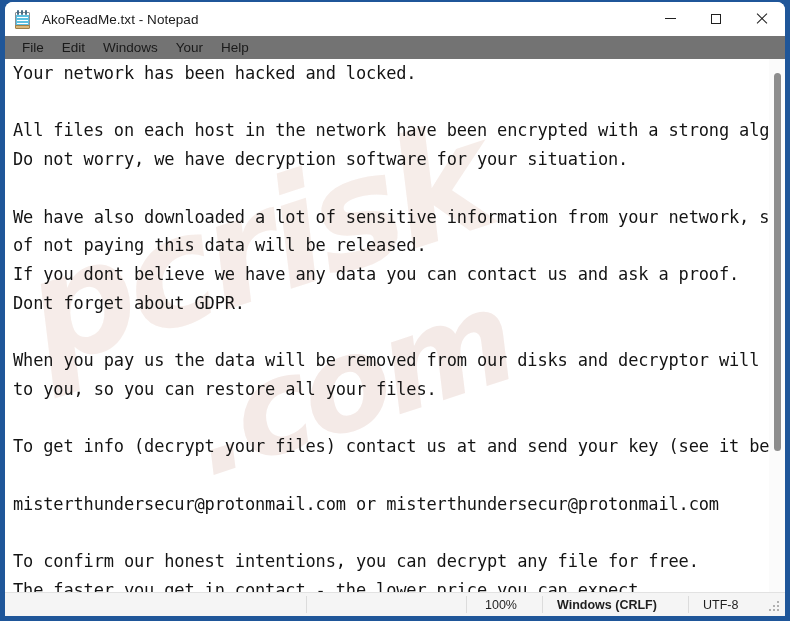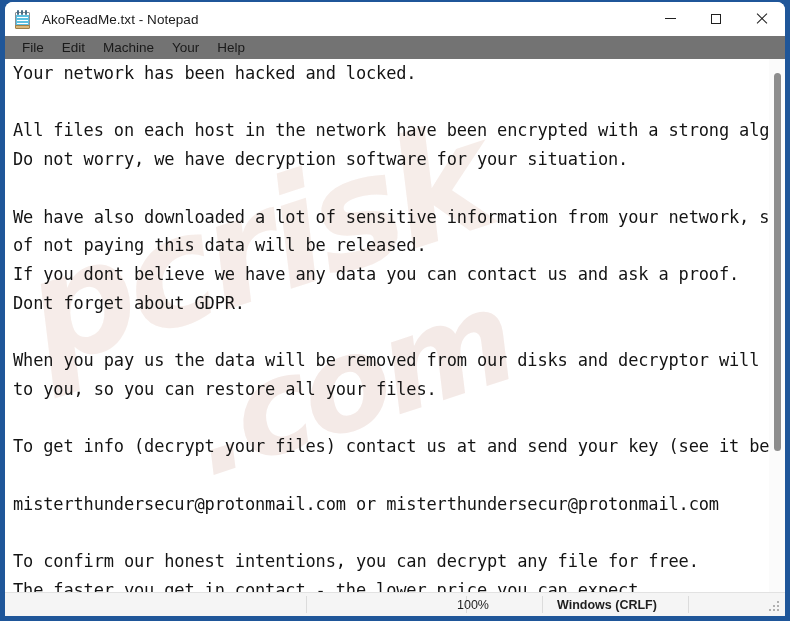--- a/index.html
+++ b/index.html
@@ -270,21 +270,21 @@
   }
   .status-sep {
     position: absolute;
     top: 3px;
     width: 1px;
     height: 17px;
     background: #dcdcdc;
   }
   #cell-lncol { left: 302px; width: 160px; }
   #sep-1 { left: 301px; }
-  #cell-zoom  { left: 438px; width: 76px; }
+  #cell-zoom  { left: 466px; width: 76px; }
   #sep-2 { left: 461px; }
   #cell-eol   { left: 538px; width: 146px; font-weight: bold; }
   #sep-3 { left: 537px; }
   #cell-enc   { left: 684px; width: 96px; }
   #sep-4 { left: 683px; }
 
   #resize-grip {
     position: absolute;
     right: 4px;
     bottom: 3px;
@@ -330,21 +330,21 @@
         </div>
         <div class="cap-btn">
           <span class="cap-glyph close-glyph"></span>
         </div>
       </div>
     </div>
 
     <div id="menubar">
       <div class="menu-item">File</div>
       <div class="menu-item">Edit</div>
-      <div class="menu-item">Machine</div>
+      <div class="menu-item">Windows</div>
       <div class="menu-item">Your</div>
       <div class="menu-item">Help</div>
     </div>
 
     <div id="editor">
       <div id="watermark">
         <span class="wm1">pcrisk</span>
         <span class="wm2">.com</span>
       </div>
       <pre id="text-content">Your network has been hacked and locked.
@@ -381,20 +381,21 @@
       <div id="vscroll-thumb"></div>
     </div>
 
     <div id="statusbar">
       <div class="status-sep" id="sep-1"></div>
       <div class="status-sep" id="sep-2"></div>
       <div class="status-cell" id="cell-zoom">100%</div>
       <div class="status-sep" id="sep-3"></div>
       <div class="status-cell" id="cell-eol">Windows (CRLF)</div>
       <div class="status-sep" id="sep-4"></div>
+      <div class="status-cell" id="cell-enc">UTF-8</div>
 
       <div id="resize-grip">
         <i style="left:8px; top:0px;"></i>
         <i style="left:4px; top:4px;"></i>
         <i style="left:8px; top:4px;"></i>
         <i style="left:0px; top:8px;"></i>
         <i style="left:4px; top:8px;"></i>
         <i style="left:8px; top:8px;"></i>
       </div>
     </div>

